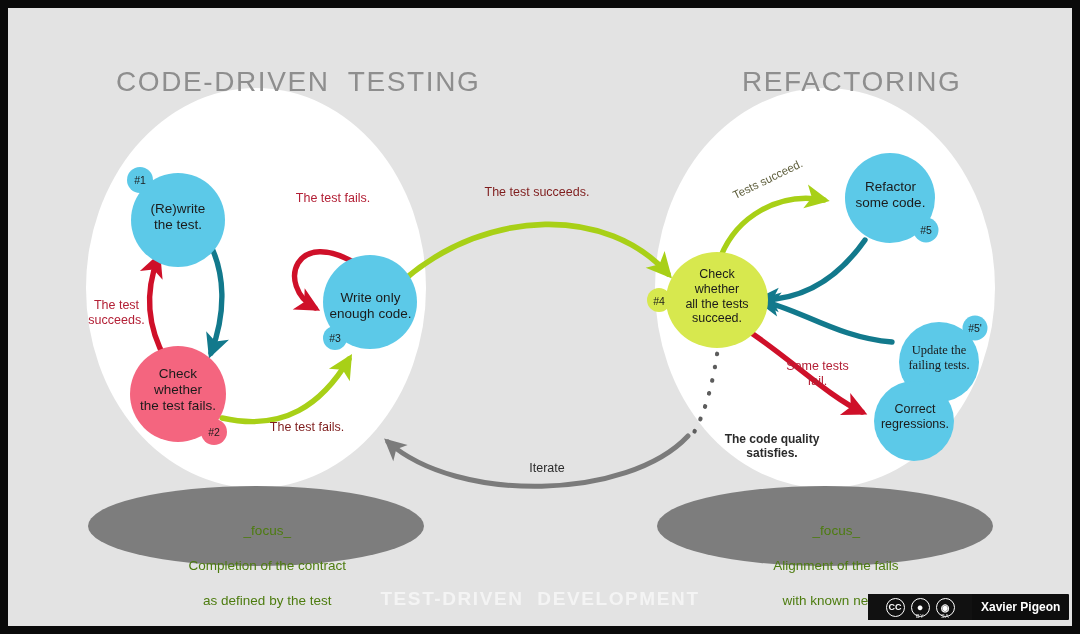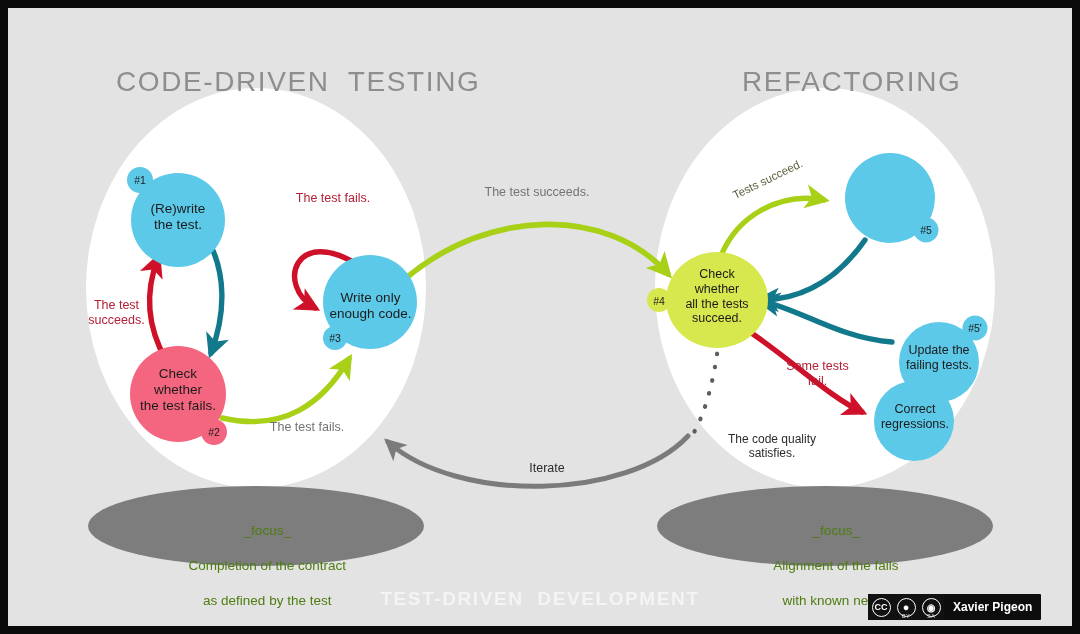--- a/index.html
+++ b/index.html
@@ -55,21 +55,21 @@
   .badge-label {
     font-size: 10.5px;
     color: #1b1b1b;
     text-align: center;
   }
   .edge-label {
     font-size: 12.5px;
     text-align: center;
   }
   .lab-red { color: #b32036; }
-  .lab-green { color: #737373; }
+  .lab-green { color: #7f1d1d; }
   .lab-grey { color: #2b2b2b; }
   .focus-text {
     font-size: 13.5px;
     color: #4d7c0f;
     text-align: center;
     line-height: 1.3;
   }
   .main-title {
     font-size: 19px;
     letter-spacing: 1.6px;
@@ -83,21 +83,21 @@
     align-items: center;
     background: #0d0d0d;
     height: 26px;
     border-radius: 1px;
   }
   .cc-icons {
     display: flex;
     align-items: center;
     gap: 3px;
     background: #111;
-    padding: 0 2px;
+    padding: 0 16px;
     height: 26px;
   }
   .cc-ring {
     position: relative;
     width: 17px;
     height: 17px;
     border-radius: 50%;
     border: 1.6px solid #ffffff;
     display: flex;
     align-items: center;
@@ -211,30 +211,31 @@
     <div class="txt edge-label lab-red" style="left:56px; top:290px; width:105px;">The test<br>succeeds.</div>
     <div class="txt edge-label lab-red" style="left:265px; top:183px; width:120px;">The test fails.</div>
     <div class="txt edge-label lab-green" style="left:239px; top:412px; width:120px;">The test fails.</div>
 
     <div class="txt edge-label lab-green" style="left:459px; top:177px; width:140px;">The test succeeds.</div>
     <div class="txt edge-label lab-grey" style="left:494px; top:453px; width:90px;text-align:center;">Iterate</div>
 
     <div class="txt node-label" style="left:661px; top:259px; width:96px; font-size:12.5px;">Check<br>whether<br>all the tests<br>succeed.</div>
     <div class="txt badge-label" style="left:638px; top:287px; width:26px;">#4</div>
 
+    <div class="txt node-label" style="left:829px; top:171px; width:107px;">Refactor<br>some code.</div>
     <div class="txt badge-label" style="left:905px; top:216px; width:26px;">#5</div>
 
-    <div class="txt node-label" style="left:881px; top:335px; width:100px; font-size:12.5px;">Update the<br>failing tests.</div>
+    <div class="txt node-label" style="left:881px; top:335px; width:100px; font-size:12.5px;font-family:Liberation Serif, serif;">Update the<br>failing tests.</div>
     <div class="txt badge-label" style="left:954px; top:314px; width:26px;">#5'</div>
 
     <div class="txt node-label" style="left:857px; top:394px; width:100px; font-size:12.5px;">Correct<br>regressions.</div>
 
     <div class="txt edge-label lab-grey rot-label" style="left:705px; top:165px; width:110px; transform:rotate(-26deg); font-size:11.5px; color:#5f5f3d;">Tests succeed.</div>
     <div class="txt edge-label lab-red" style="left:762px; top:351px; width:95px;">Some tests<br>fail.</div>
-    <div class="txt edge-label lab-grey" style="left:699px; top:424px; width:130px; font-size:12px;">The code quality<br>satisfies.</div>
+    <div class="txt edge-label lab-grey" style="left:699px; top:424px; width:130px; font-size:12px;font-weight:bold;">The code quality<br>satisfies.</div>
 
     <div class="txt focus-text" style="left:128px; top:496px; width:240px;">
       <span>_focus_</span><br>
       <span>Completion of the contract</span><br>
       <span>as defined by the test</span>
     </div>
 
     <div class="txt focus-text" style="left:697px; top:496px; width:240px;">
       <span>_focus_</span><br>
       <span>Alignment of the fails</span><br>

